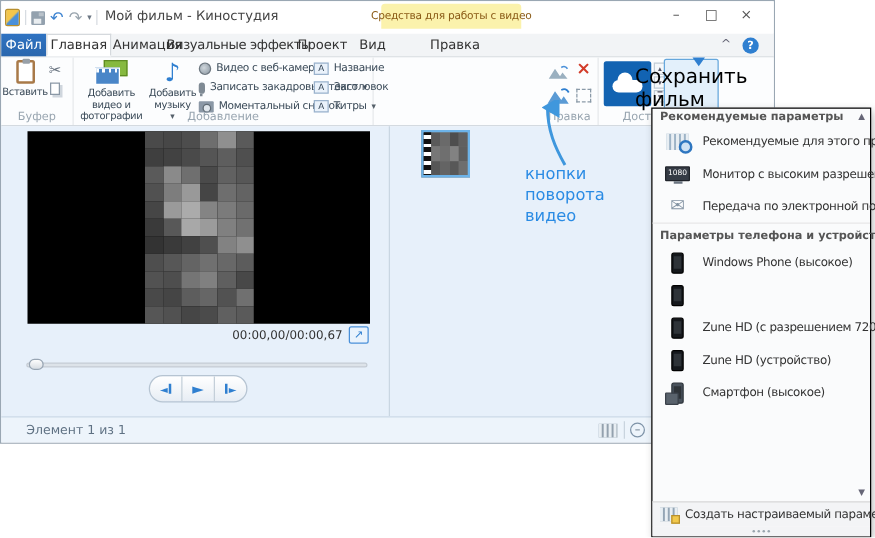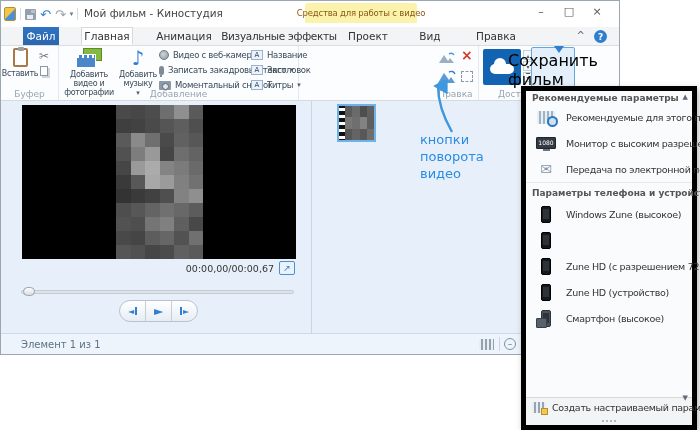--- a/index.html
+++ b/index.html
@@ -24,21 +24,21 @@
   .ctx-tabhead{position:absolute;left:304px;top:2px;width:112px;height:20px;background:#fbf2ac;
                border-radius:3px 3px 0 0;color:#8a5a16;font-size:8.5px;letter-spacing:-0.2px;
                display:flex;align-items:center;justify-content:center;white-space:nowrap;}
   .winctl{position:absolute;right:8px;top:0;display:flex;}
   .winctl .wbtn{width:28px;height:21px;display:flex;align-items:center;justify-content:center;
                 color:#555;font-size:11px;}
   
   .tabrow{position:absolute;left:0;top:26px;width:100%;height:19px;background:#f2f4f6;
           border-bottom:1px solid #d9dde1;display:flex;align-items:stretch;}
   .tab{display:flex;align-items:center;justify-content:center;font-size:10.5px;color:#333;
-       white-space:nowrap;padding:0 2px;margin-left:22px;}
+       white-space:nowrap;padding:0 2px;}
   .tab-file{width:36px;background:linear-gradient(#2f73c2,#2a66ad);color:#fff;}
   .tab-active{width:52px;background:#fff;border:1px solid #d5d9dd;border-bottom:1px solid #fff;}
   .t-anim{width:58px;} .t-fx{width:88px;letter-spacing:-0.3px;} .t-proj{width:46px;} .t-view{width:34px;}
   .tab-ctx{width:62px;margin-left:18px;}
   .ribbon-min{position:absolute;right:34px;top:29px;font-size:10px;color:#667;}
   .help-btn{position:absolute;right:12px;top:29px;width:13px;height:13px;border-radius:50%;
             background:#2f7fd0;color:#fff;font-size:9px;font-weight:bold;display:flex;align-items:center;justify-content:center;}
 
   
   .ribbon{position:absolute;left:0;top:45px;width:100%;height:55px;background:#fcfdfe;border-bottom:1px solid #d4dae0;}
@@ -130,21 +130,21 @@
   .sb-sep{position:absolute;left:498px;top:3px;width:1px;height:14px;background:#c9d4de;}
   .sb-zoomout{position:absolute;left:503px;top:4px;width:12px;height:12px;border:1px solid #7e93a8;border-radius:50%;
               color:#5f7183;font-size:9px;line-height:10px;text-align:center;}
 
   
   .annotation{position:absolute;left:420px;top:131px;width:78px;font-size:13px;line-height:17px;color:#2a8be4;z-index:20;}
   .ann-arrow{position:absolute;left:424px;top:80px;z-index:20;}
 
   
   .dropdown{position:absolute;left:521px;top:86px;width:176px;height:344px;background:#fafbfc;
-            border:5px solid #000000;box-shadow:2px 3px 7px rgba(0,0,0,.28);z-index:50;
+            border:1px solid #000000;box-shadow:2px 3px 7px rgba(0,0,0,.28);z-index:50;
             display:flex;flex-direction:column;}
   .dd-hdr{font-size:9px;color:#555;font-weight:bold;padding:2px 0 1px 6px;white-space:nowrap;}
   .dd-hdr.h1{height:13px;} .dd-hdr.h2{height:15px;border-top:1px solid #e8e8e8;} .dd-hdr.h3{height:19px;border-top:1px solid #e8e8e8;padding-top:5px;}
   .dd-item{height:26px;display:flex;align-items:center;}
   .dd-icbox{width:40px;display:flex;align-items:center;justify-content:center;flex:none;}
   .dd-label{font-size:9.5px;letter-spacing:-0.3px;color:#333;white-space:nowrap;}
   .dd-scroll{position:absolute;right:4px;font-size:7px;color:#667;}
   .dd-up{top:2px;} .dd-down{top:303px;}
   .dd-footer{margin-top:auto;height:20px;border-top:1px solid #d8d8d8;background:#f3f4f6;display:flex;align-items:center;}
   .dd-footer .dd-icbox{width:26px;}
@@ -451,21 +451,21 @@
         </span>
       <span class="dd-label">Передача по электронной почте</span>
     </div>
 
     <div class="dd-hdr h3">Параметры телефона и устройства</div>
 
     <div class="dd-item">
       <span class="dd-icbox">
           <span class="dic-phone"></span>
         </span>
-      <span class="dd-label">Windows Zune (высокое)</span>
+      <span class="dd-label">Windows Phone (высокое)</span>
     </div>
     <div class="dd-item">
       <span class="dd-icbox">
           <span class="dic-phone"></span>
         </span>
     </div>
     <div class="dd-item">
       <span class="dd-icbox">
           <span class="dic-phone"></span>
         </span>

